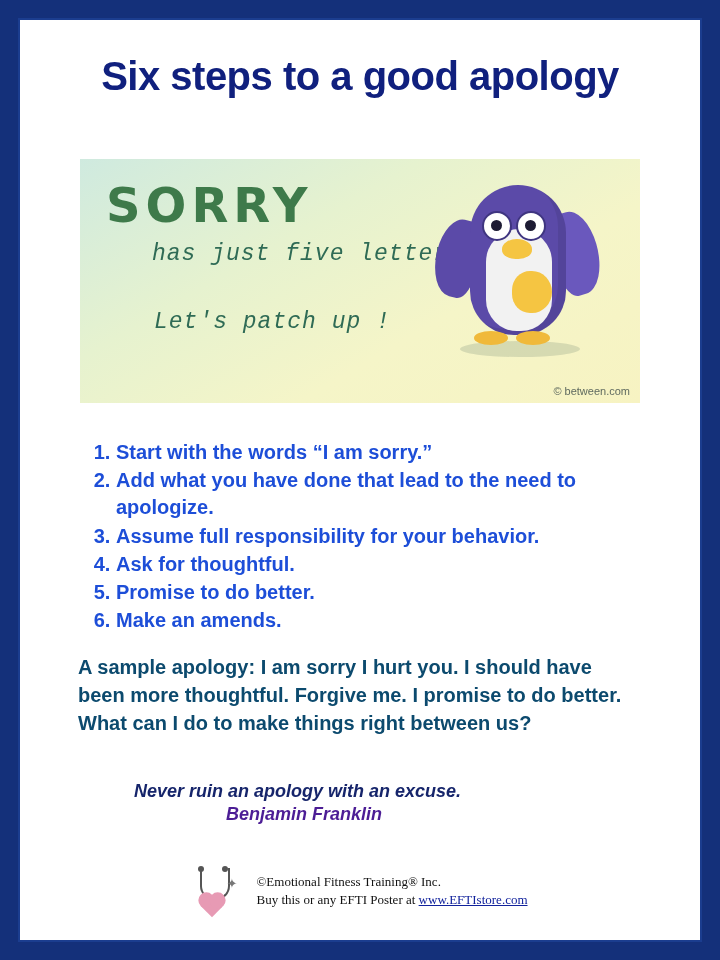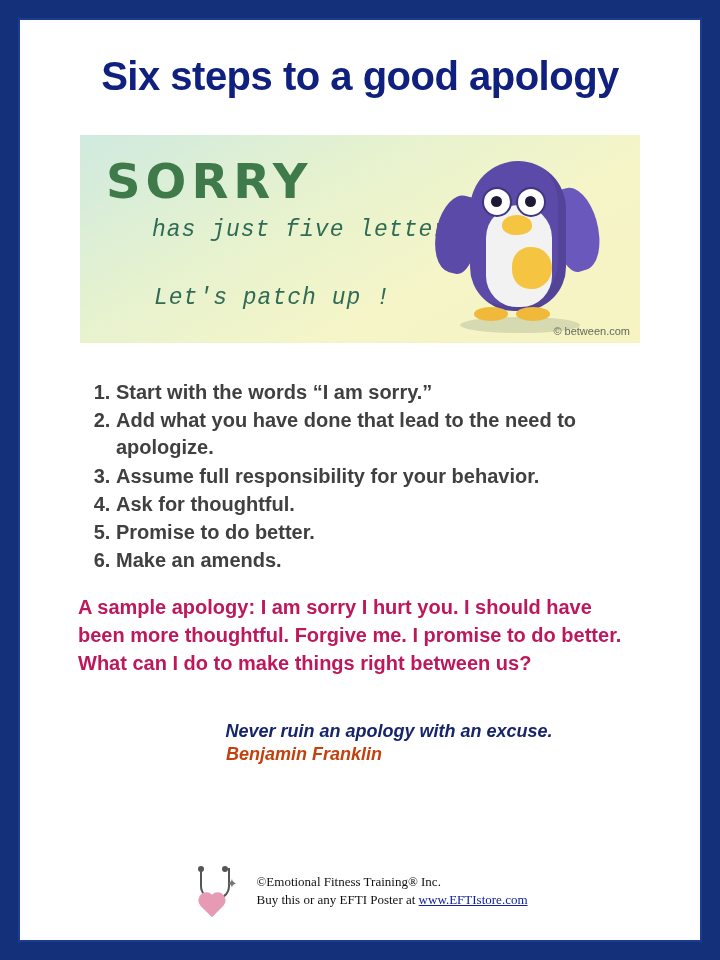--- a/index.html
+++ b/index.html
@@ -29,23 +29,23 @@
     text-align: center;
     color: #10207e;
     font-size: 40px;
     font-weight: bold;
     letter-spacing: -0.5px;
     font-family: "Liberation Sans", sans-serif;
   }
   
   .banner {
     position: relative;
-    margin: 36px auto 0 auto;
+    margin: 60px auto 0 auto;
     width: 560px;
-    height: 208px;
+    height: 244px;
     background: linear-gradient(150deg, #cfeadf 0%, #e6f2cf 35%, #f5f5c8 65%, #f7f3c2 100%);
     overflow: hidden;
   }
   .banner .sorry {
     position: absolute;
     left: 26px;
     top: 18px;
     font-family: "DejaVu Sans", sans-serif;
     font-size: 48px;
     font-weight: bold;
@@ -130,44 +130,43 @@
     font-weight: bold;
     color: #16256b;
     margin: 0 0 10px 2px;
   }
   ol.steps {
     margin: 0 0 0 14px;
     padding: 0 0 0 26px;
     font-size: 20px;
     font-weight: bold;
     line-height: 1.36;
-    color: #404040;
+    color: #1d4ed8;
   }
   ol.steps li { margin-bottom: 1px; }
   .sample {
     margin: 20px 0 0 2px;
     font-size: 20px;
     font-weight: bold;
     line-height: 1.38;
-    color: #be185d;
+    color: #0c4a6e;
   }
   .quote {
     margin: 44px 0 0 58px;
     font-size: 18px;
     font-weight: bold;
     font-style: italic;
     color: #16256b;
-    text-align: center;
   }
   .quote-author {
     margin: 2px 0 0 150px;
     font-size: 18px;
     font-weight: bold;
     font-style: italic;
-    color: #c2410c;
+    color: #4c1d95;
   }
   
   .footer {
     position: absolute;
     left: 0;
     right: 0;
     bottom: 22px;
     display: flex;
     align-items: center;
     justify-content: center;

